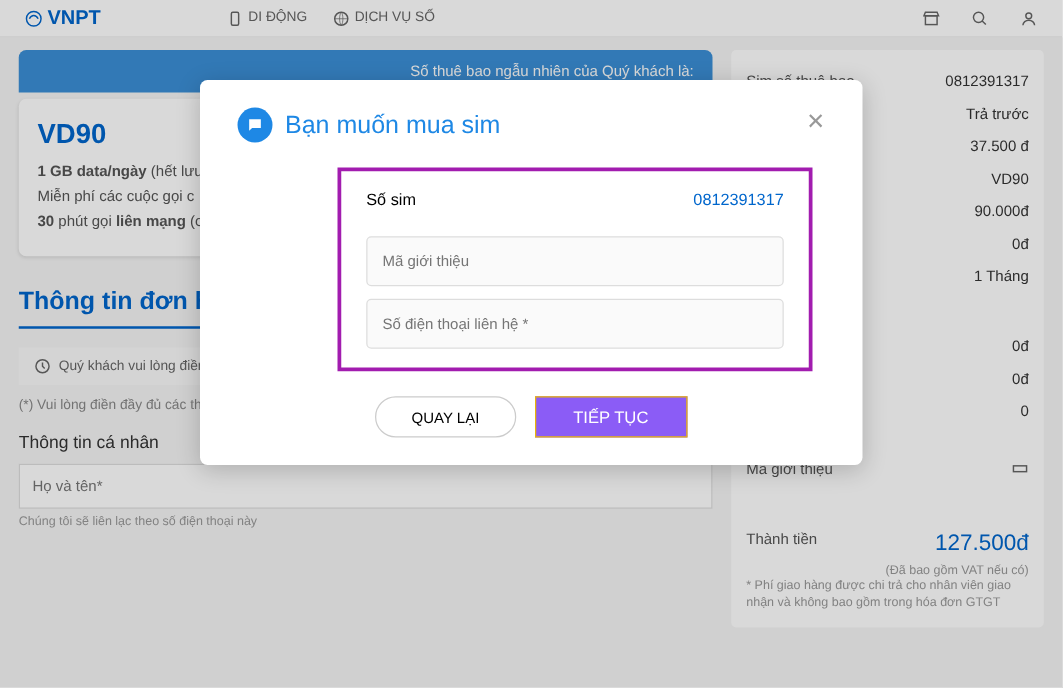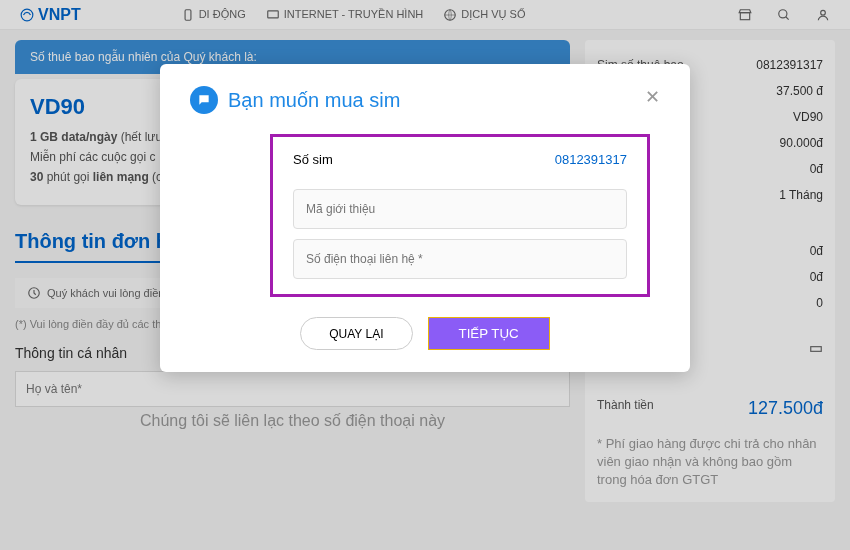--- a/index.html
+++ b/index.html
@@ -5,37 +5,37 @@
 *{margin:0;padding:0;box-sizing:border-box;font-family:Arial,sans-serif}
 body{background:#f5f5f5;width:850px;height:550px;overflow:hidden;position:relative}
 .topbar{height:30px;background:#fff;display:flex;align-items:center;padding:0 20px;border-bottom:1px solid #eee;font-size:11px;color:#666}
 .topbar .logo{color:#0066cc;font-weight:bold;font-size:16px;display:flex;align-items:center;gap:4px}
 .topbar .nav{display:flex;gap:20px;margin-left:100px;flex:1}
 .topbar .nav-item{display:flex;gap:4px;cursor:pointer}
 .topbar .right{display:flex;gap:25px;align-items:center}
 .main{display:flex;padding:10px 15px;gap:15px}
 .left{flex:1}
 .right-panel{width:250px;background:#fff;padding:12px;border-radius:4px;font-size:12px}
-.banner{background:#3b8fd6;color:#fff;padding:10px 15px;border-radius:6px 6px 0 0;font-size:12px;text-align:left}
+.banner{background:#3b8fd6;color:#fff;padding:10px 15px;border-radius:6px 6px 0 0;font-size:12px;text-align:right}
 .plan-card{background:#fff;border-radius:6px;padding:15px;margin-top:5px;box-shadow:0 1px 3px rgba(0,0,0,0.1)}
 .plan-name{color:#0066cc;font-size:22px;font-weight:bold;margin-bottom:10px}
 .plan-line{font-size:12px;color:#555;margin:6px 0}
 .section-title{color:#0066cc;font-size:20px;font-weight:bold;margin-top:25px;padding-bottom:8px;border-bottom:2px solid #0066cc;display:inline-block}
 .notice{background:#f9f9f9;padding:8px 12px;margin-top:15px;font-size:11px;color:#666;display:flex;align-items:center;gap:6px}
 .notice .time{color:#0066cc}
 .small-note{font-size:11px;color:#888;margin-top:10px}
-.small-right{font-size:16px;color:#999;text-align:center;margin-top:5px}
+.small-right{font-size:10px;color:#999;text-align:left;margin-top:5px}
 .sub-title{font-size:14px;color:#333;margin-top:15px;font-weight:500}
 .form-row{display:flex;gap:15px;margin-top:10px}
 .form-input{flex:1;padding:10px;border:1px solid #ddd;font-size:12px;color:#999;background:#fff}
 .sum-row{display:flex;justify-content:space-between;padding:6px 0;font-size:12px;color:#555}
 .sum-row .val{font-weight:500;color:#333}
 .sum-row.total .val{color:#0066cc;font-size:18px;font-weight:normal}
 .vat{font-size:10px;color:#999;text-align:right}
-.foot-note{font-size:13px;color:#999;margin-top:10px;line-height:1.4}
+.foot-note{font-size:10px;color:#999;line-height:1.4}
 .overlay{position:absolute;inset:0;background:rgba(0,0,0,0.15);display:flex;align-items:flex-start;justify-content:center;padding-top:64px}
 .modal{background:#fff;width:530px;border-radius:6px;box-shadow:0 4px 20px rgba(0,0,0,0.2);padding:22px 30px}
 .modal-head{display:flex;align-items:center;gap:10px;position:relative}
 .modal-icon{width:28px;height:28px;background:#1e88e5;border-radius:50%;display:flex;align-items:center;justify-content:center;color:#fff;font-size:14px}
 .modal-title{color:#1e88e5;font-size:20px}
 .modal-close{position:absolute;right:0;top:0;color:#999;cursor:pointer;font-size:18px}
 .modal-body{margin-top:20px;border:3px solid #a21caf;padding:15px 20px;margin-left:80px;margin-right:10px}
 .sim-row{display:flex;justify-content:space-between;font-size:13px;margin-bottom:12px}
 .sim-row .num{color:#0066cc;font-weight:500}
 .modal-input{width:100%;padding:12px;border:1px solid #ddd;border-radius:4px;font-size:12px;margin-top:10px;color:#999;background:#fafafa}
@@ -57,26 +57,20 @@
   </div>
   <div class="nav">
     <div class="nav-item">
       <svg class="icon" viewBox="0 0 24 24">
           <rect x="7" y="3" width="10" height="18" rx="2" fill="none" stroke="#666" stroke-width="2"></rect>
         </svg>
       <span>DI ĐỘNG</span>
     </div>
     <div class="nav-item">
       <svg class="icon" viewBox="0 0 24 24">
-          <rect x="3" y="5" width="18" height="12" rx="1" fill="none" stroke="#666" stroke-width="2"></rect>
-        </svg>
-      <span>INTERNET - TRUYỀN HÌNH</span>
-    </div>
-    <div class="nav-item">
-      <svg class="icon" viewBox="0 0 24 24">
           <circle cx="12" cy="12" r="9" fill="none" stroke="#666" stroke-width="2"></circle>
           <path d="M3 12h18M12 3c3 3 3 15 0 18M12 3c-3 3-3 15 0 18" fill="none" stroke="#666" stroke-width="1"></path>
         </svg>
       <span>DỊCH VỤ SỐ</span>
     </div>
   </div>
   <div class="right">
     <svg class="icon" viewBox="0 0 24 24">
         <rect x="4" y="8" width="16" height="12" fill="none" stroke="#666" stroke-width="2"></rect>
         <path d="M2 8h20l-2-5H4z" fill="none" stroke="#666" stroke-width="2"></path>
@@ -118,20 +112,24 @@
     <div class="small-right">Chúng tôi sẽ liên lạc theo số điện thoại này</div>
   </div>
 
   <div class="right-panel">
     <div class="sum-row">
         <span>Sim số thuê bao</span>
         <span class="val">0812391317</span>
       </div>
     <div class="sum-row">
         <span></span>
+        <span class="val">Trả trước</span>
+      </div>
+    <div class="sum-row">
+        <span></span>
         <span class="val">37.500 đ</span>
       </div>
     <div class="sum-row">
         <span></span>
         <span class="val">VD90</span>
       </div>
     <div class="sum-row">
         <span></span>
         <span class="val">90.000đ</span>
       </div>
@@ -161,20 +159,21 @@
       <span>Mã giới thiệu</span>
       <svg width="14" height="14" viewBox="0 0 24 24">
           <rect x="3" y="8" width="18" height="8" fill="none" stroke="#666" stroke-width="2"></rect>
         </svg>
     </div>
     <div style="height:30px"></div>
     <div class="sum-row total">
         <span>Thành tiền</span>
         <span class="val">127.500đ</span>
       </div>
+    <div class="vat">(Đã bao gồm VAT nếu có)</div>
     <div class="foot-note">* Phí giao hàng được chi trả cho nhân viên giao nhận và không bao gồm trong hóa đơn GTGT</div>
   </div>
 </div>
 
 <div class="overlay">
   <div class="modal">
     <div class="modal-head">
       <div class="modal-icon">
         <svg width="14" height="14" viewBox="0 0 24 24">
             <path d="M4 4h16v12H8l-4 4z" fill="#fff"></path>

